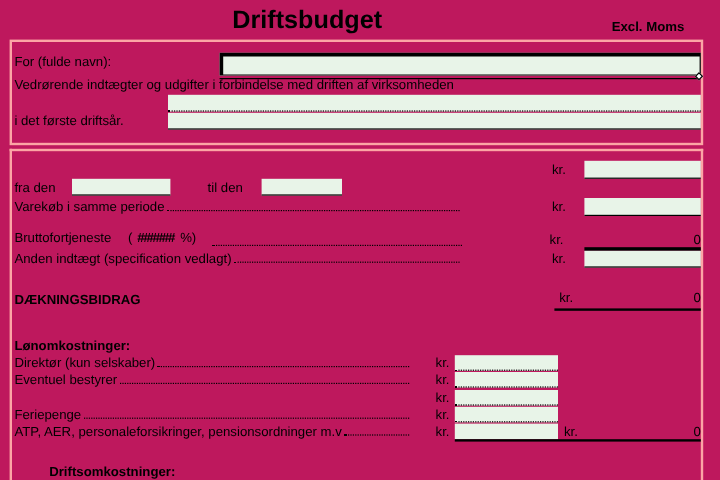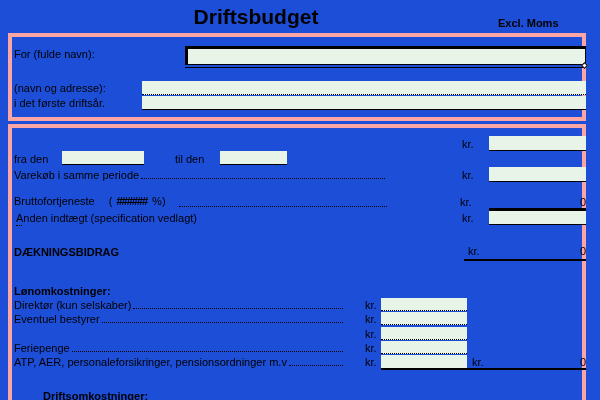--- a/index.html
+++ b/index.html
@@ -1,34 +1,34 @@
 <!DOCTYPE html>
 <html><head>
 <meta charset="utf-8">
 <style>
   * { margin:0; padding:0; box-sizing:border-box; }
   html,body { background:#fff; }
   #screen {
-    position:relative; width:600px; height:400px; background:#1d4ed8;
+    position:relative; width:600px; height:400px; background:#be185d;
     font-family:"Liberation Sans", sans-serif; font-size:11px; color:#000;
     overflow:hidden;
   }
   .abs { position:absolute; }
   .bold { font-weight:bold; }
   .row { position:absolute; display:flex; align-items:baseline; line-height:13px; white-space:nowrap; }
   .leader { flex:1; border-bottom:1px dotted #000; margin:0 2px 2px 2px; min-width:6px; }
   .green { background:#e8f4e8; }
   .field-solid { border-bottom:1px solid #000; }
   .field-dotted { border-bottom:1px dotted #000; }
-  .box { position:absolute; border:4px solid #fca5a5; }
+  .box { position:absolute; border:2px solid #fca5a5; }
   .kr { position:absolute; line-height:13px; }
   .val { position:absolute; text-align:right; line-height:13px; }
   .hline { position:absolute; }
   #title { top:5px; left:0; width:512px; text-align:center; font-size:21px; font-weight:bold; }
-  #taxnote { top:17px; left:498px; width:84px; text-align:left; font-size:11px; font-weight:bold; }
+  #taxnote { top:17px; left:498px; width:84px; text-align:center; font-size:11px; font-weight:bold; }
   
   #box1 { left:8px; top:33px; width:578px; height:88px; }
   #fullname-input {
     position:absolute; left:173px; top:9px; width:401px; height:19px;
     border:1px solid #000; border-top:3px solid #000; border-left:3px solid #000;
   }
   #fullname-underline { left:173px; top:30px; width:401px; border-bottom:1px solid #000; height:0; }
   #obj-handle {
     position:absolute; left:570px; top:26px; width:5px; height:5px;
     background:#fff; border:1px solid #000; transform:rotate(45deg);
@@ -46,22 +46,22 @@
 
   <div id="title" class="abs">Driftsbudget</div>
   <div id="taxnote" class="abs">Excl. Moms</div>
 
   <div id="box1" class="box">
     <div class="abs" style="left:2px; top:11px; line-height:13px;">For (fulde navn):</div>
     <div id="fullname-input" class="green"></div>
     <div id="fullname-underline" class="hline"></div>
     <div id="obj-handle"></div>
 
+    <div class="abs" style="left:2px; top:30px; line-height:13px;">Vedrørende indtægter og udgifter i forbindelse med driften af virksomheden</div>
 
-    <div class="abs" style="left:2px; top:45px; line-height:13px;">(navn og adresse):</div>
     <div class="infofield green field-dotted" style="top:44px;"></div>
 
     <div class="abs" style="left:2px; top:60px; line-height:13px;">i det første driftsår.</div>
     <div class="infofield green field-solid" style="top:59px;"></div>
   </div>
 
   <div id="box2" class="box">
 
     <div class="kr" style="left:450px; top:10px;">kr.</div>
     <div class="amt-field green field-solid" style="top:8px;"></div>
@@ -82,21 +82,21 @@
       <span>Bruttofortjeneste</span>
       <span style="margin-left:14px;">(</span>
       <span class="bold" style="margin-left:4px; letter-spacing:-1px;">######</span>
       <span style="margin-left:5px;">%)</span>
     </div>
     <div class="hline" style="left:167px; top:67px; width:208px; height:12px; border-bottom:1px dotted #000;"></div>
     <div class="kr" style="left:448px; top:68px;">kr.</div>
     <div class="val" style="left:477px; top:68px; width:97px;">0</div>
     <div class="hline" style="left:477px; top:80px; width:97px; height:0; border-bottom:3px solid #000;"></div>
 
-    <div class="row" style="left:2px; top:84px; width:373px;flex-direction:column;">
+    <div class="row" style="left:2px; top:84px; width:373px;">
       <span>Anden indtægt (specification vedlagt)</span>
       <span class="leader"></span>
     </div>
     <div class="kr" style="left:450px; top:84px;">kr.</div>
     <div class="amt-field green field-solid" style="top:83px; height:14px;"></div>
 
     <div class="abs bold" style="left:2px; top:118px; line-height:13px;">DÆKNINGSBIDRAG</div>
     <div class="kr" style="left:456px; top:117px;">kr.</div>
     <div class="val" style="left:477px; top:117px; width:97px;">0</div>
     <div class="hline" style="left:452px; top:131px; width:122px; height:0; border-bottom:2px solid #000;"></div>

